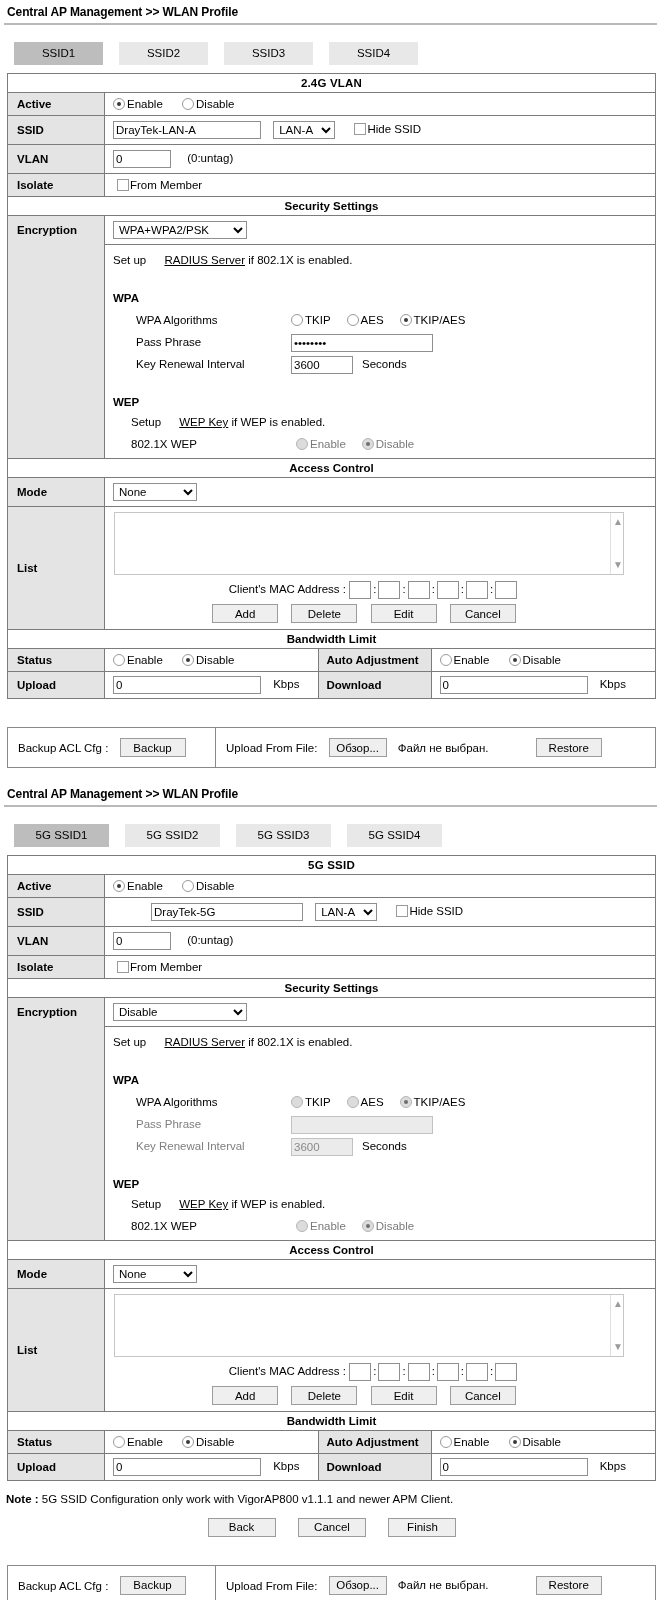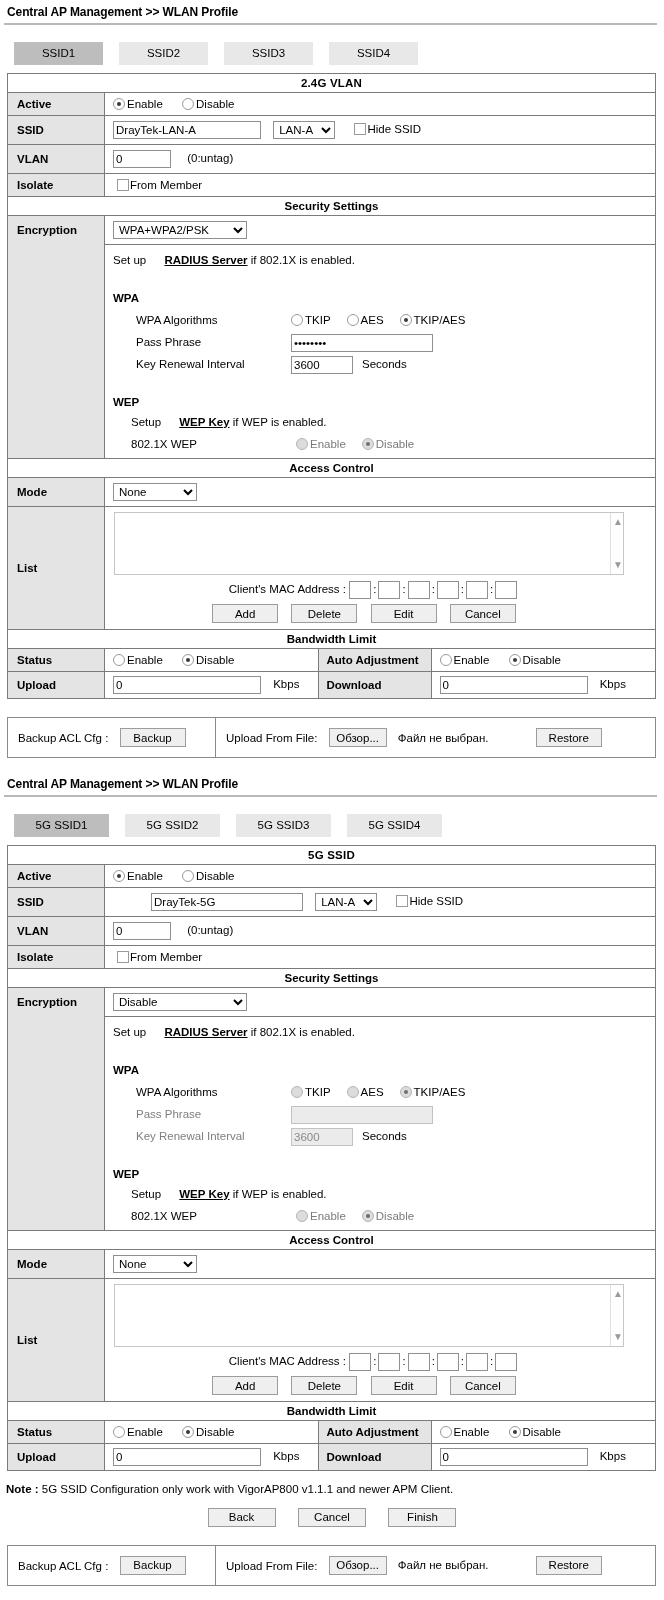--- a/index.html
+++ b/index.html
@@ -145,21 +145,21 @@
     background: #efefef;
     border: 1px solid #9c9c9c;
     height: 19px;
     padding: 0 6px;
     cursor: pointer;
     color: #000;
   }
 
   
   .enc-body { padding: 5px 0 4px 8px; font-size: 11.5px; line-height: 20px; }
-  .enc-body a { color: #000; text-decoration: underline; font-weight: bold; padding-left: 15px; }
+  .enc-body a { color: #000; text-decoration: underline; font-weight: normal; padding-left: 15px; }
   .ind1 { font-weight: bold; display: block; margin-top: 18px; }
   .erow { display: flex; align-items: flex-end; height: 22px; }
   .erow .k { width: 178px; padding-left: 23px; }
   .erow .k.dim { color: #7f7f7f; }
   .wep-line { padding-left: 18px; }
 
   
   .listbox {
     width: 510px; height: 63px;
     border: 1px solid #c6c6c6;
@@ -185,21 +185,21 @@
   .btn-row { margin: 5px 0 6px 0; text-align: center; padding-right: 22px; }
   .btn-row button { width: 66px; margin: 0 10px 0 0; }
 
   
   .actions { text-align: center; padding: 12px 0 0 0; }
   .actions button { width: 68px; margin: 0 9px; }
 
   .backup-tbl {
     border-collapse: collapse;
     width: 649px;
-    margin: 18px 0 0 7px;
+    margin: 28px 0 0 7px;
     table-layout: fixed;
   }
   .backup-tbl td {
     border: 1px solid #8a8a8a;
     font-size: 11.5px;
     padding: 9px 0 9px 10px;
     height: 40px;
     vertical-align: middle;
     background: #fff;
   }

